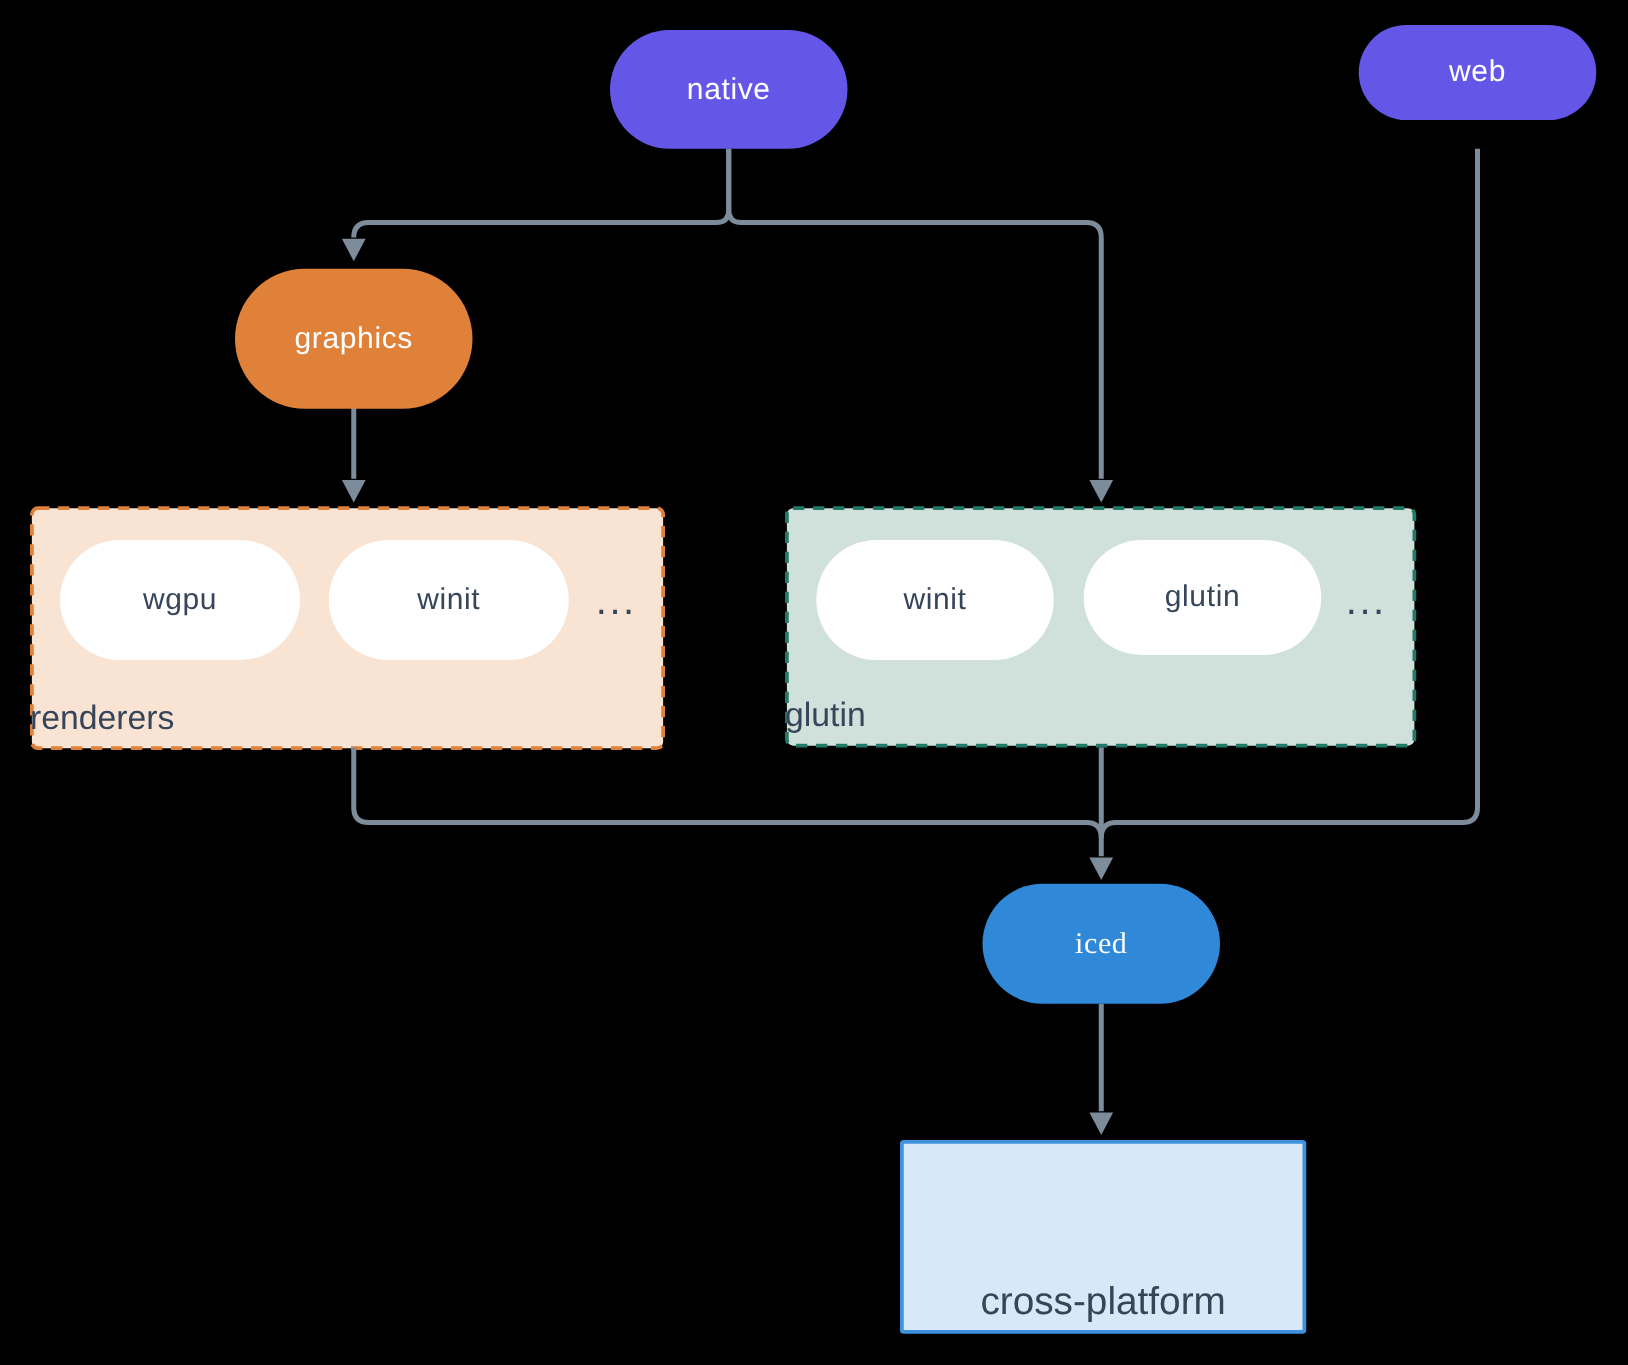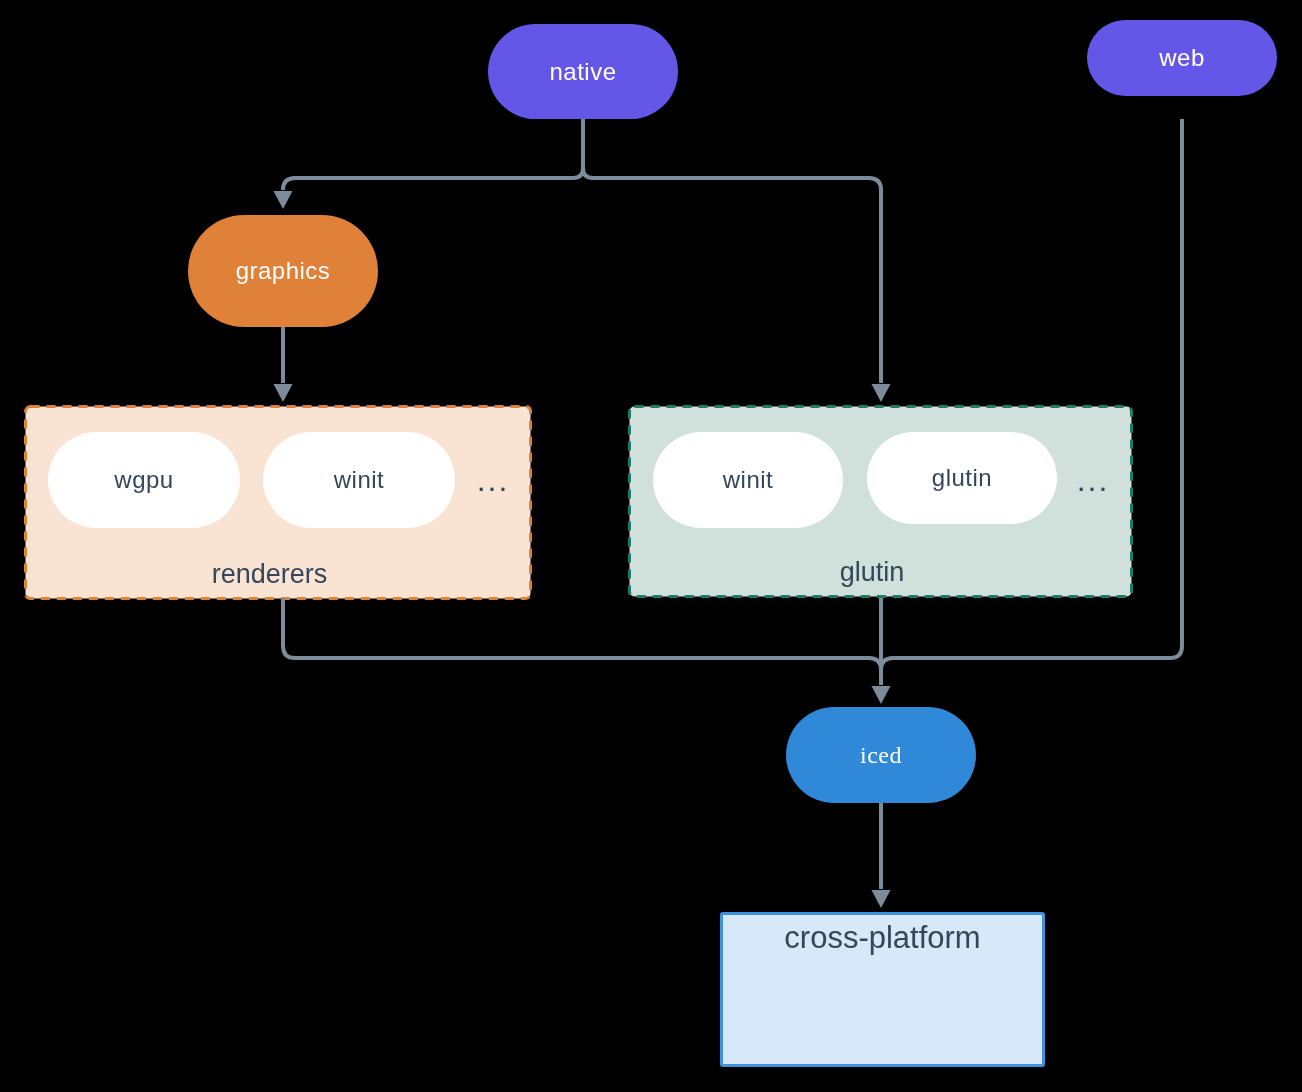--- a/index.html
+++ b/index.html
@@ -52,21 +52,21 @@
   }
   .pill.purple { background: var(--pill-purple); color: var(--text-light); }
   .pill.orange { background: var(--pill-orange); color: var(--text-light); }
   .pill.blue   { background: var(--pill-blue);   color: var(--text-light); }
   .pill.white  { background: var(--pill-white);  color: var(--text-dark); }
 
   .group-label-zone {
     position: absolute;
     display: flex;
     align-items: flex-end;
-    justify-content: center;
+    justify-content: flex-start;
     box-sizing: border-box;
     padding: 0 17px 10px 0;
     pointer-events: none;
   }
   .group-label {
     font-size: 27px;
     color: var(--text-dark);
   }
   .ellipsis {
     position: absolute;
@@ -81,21 +81,21 @@
     position: absolute;
     left: 720px; top: 912px;
     width: 325px; height: 155px;
     box-sizing: border-box;
     background: var(--app-bg);
     border: 3px solid var(--app-border);
     border-radius: 3px;
     display: flex;
     flex-direction: column;
     align-items: center;
-    justify-content: flex-start;
+    justify-content: flex-end;
     color: var(--text-dark);
     font-size: 31px;
     line-height: 46px;
   }
 </style>
 </head>
 <body>
 
 <div id="canvas">
 

